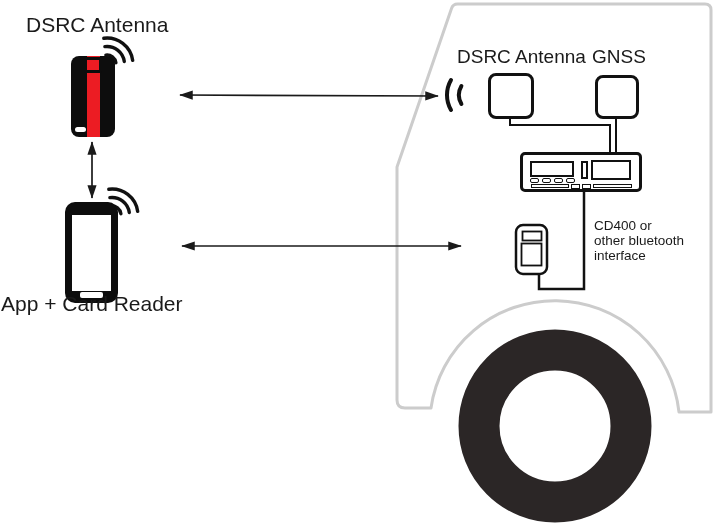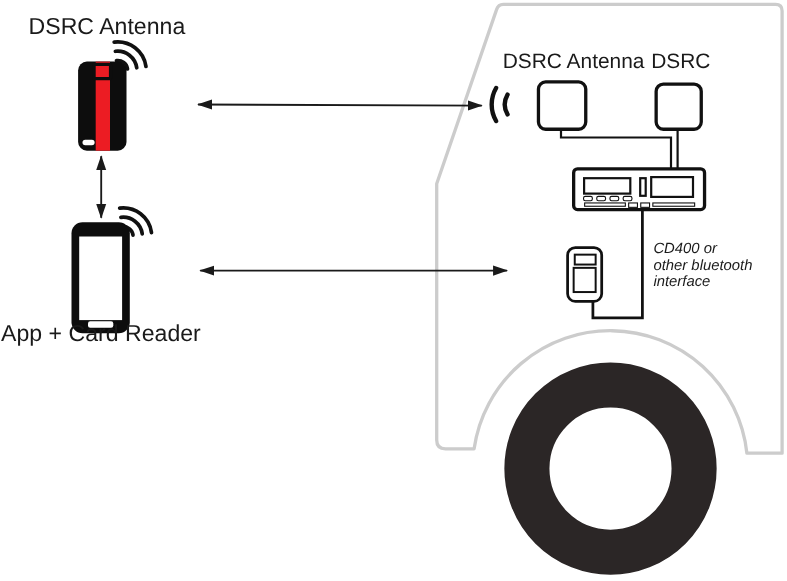--- a/index.html
+++ b/index.html
@@ -4,21 +4,21 @@
 <style>
   html,body{margin:0;padding:0;background:#fff;}
   .stage{position:relative;width:715px;height:528px;background:#fff;overflow:hidden;
          font-family:"Liberation Sans",sans-serif;color:#1a1a1a;}
   .stage svg{position:absolute;left:0;top:0;}
   .label{position:absolute;white-space:nowrap;}
   .lbl-tester{left:26px;top:13px;font-size:21px;}
   .lbl-reader{left:1px;top:292px;font-size:21px;}
   .lbl-antenna{left:457px;top:46px;font-size:19px;}
   .lbl-gnss{left:592px;top:46px;font-size:19px;}
-  .lbl-interface{left:594px;top:218px;font-size:13.5px;line-height:15px;white-space:pre-line;font-style:italic;}
+  .lbl-interface{left:594px;top:218px;font-size:13.5px;line-height:15px;white-space:pre-line;}
 
   
   .tester{position:absolute;left:71px;top:56px;width:44px;height:81px;background:#0d0d0d;border-radius:8px;}
   .tester .stripe{position:absolute;left:16px;top:0;width:13px;height:81px;background:#ec1c23;}
   .tester .chip{position:absolute;left:13px;top:1px;width:18px;height:16px;background:#ec1c23;
                 border:3px solid #0d0d0d;box-sizing:border-box;border-radius:2px;}
   .tester .port{position:absolute;left:4px;top:71px;width:11px;height:5px;background:#fff;border-radius:2.5px;}
 
   
   .phone{position:absolute;left:65px;top:202px;width:53px;height:101px;background:#0d0d0d;border-radius:10px;}
@@ -103,18 +103,18 @@
     <div class="b" style="left:43px"></div>
     <div class="bar" style="left:8px;width:38px"></div>
     <div class="sq" style="left:48px"></div>
     <div class="sq" style="left:59px"></div>
     <div class="bar" style="left:70px;width:39px"></div>
   </div>
 
   <div class="label lbl-tester">DSRC Antenna</div>
   <div class="label lbl-reader">App + Card Reader</div>
   <div class="label lbl-antenna">DSRC Antenna</div>
-  <div class="label lbl-gnss">DSRC</div>
+  <div class="label lbl-gnss">GNSS</div>
   <div class="label lbl-interface">CD400 or
 other bluetooth
 interface</div>
 
 </div>
 
 </body></html>

